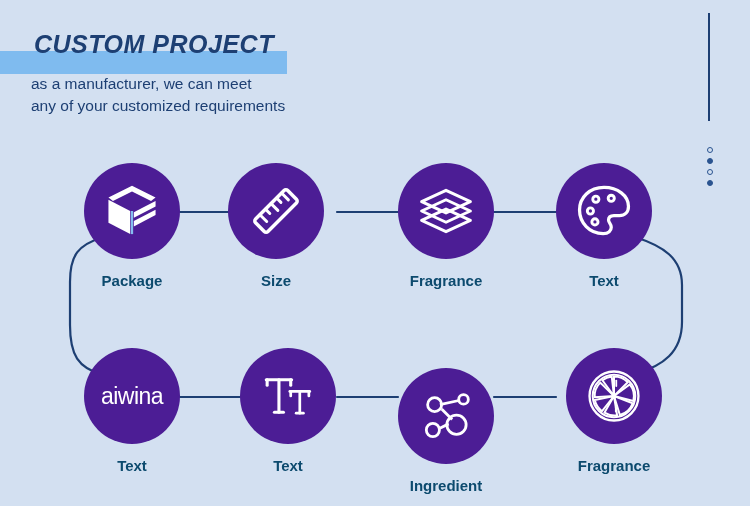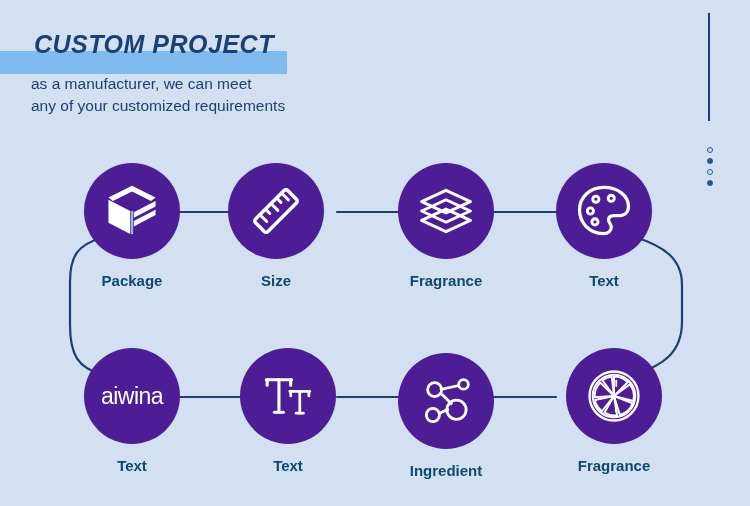--- a/index.html
+++ b/index.html
@@ -241,21 +241,21 @@
           <line x1="45" y1="27" x2="45" y2="51"></line>
           <line x1="41" y1="51" x2="49" y2="51"></line>
           <line x1="35" y1="27" x2="35" y2="32"></line>
           <line x1="55" y1="27" x2="55" y2="32"></line>
         </g>
       </svg>
     </div>
     <div class="node-label">Text</div>
   </div>
 
-  <div class="node" style="left:394px; top:353px;">
+  <div class="node" style="left:394px; top:368px;">
     <div class="node-circle">
       <svg width="56" height="56" viewBox="0 0 64 64">
         <g fill="none" stroke="#ffffff" stroke-width="3.2">
           <line x1="25" y1="19" x2="48" y2="14"></line>
           <line x1="27" y1="24" x2="39" y2="36"></line>
           <line x1="25" y1="46" x2="35" y2="41"></line>
           <circle cx="19" cy="19" r="8"></circle>
           <circle cx="52" cy="13" r="5.5"></circle>
           <circle cx="44" cy="42" r="11"></circle>
           <circle cx="17" cy="48" r="7.5"></circle>

